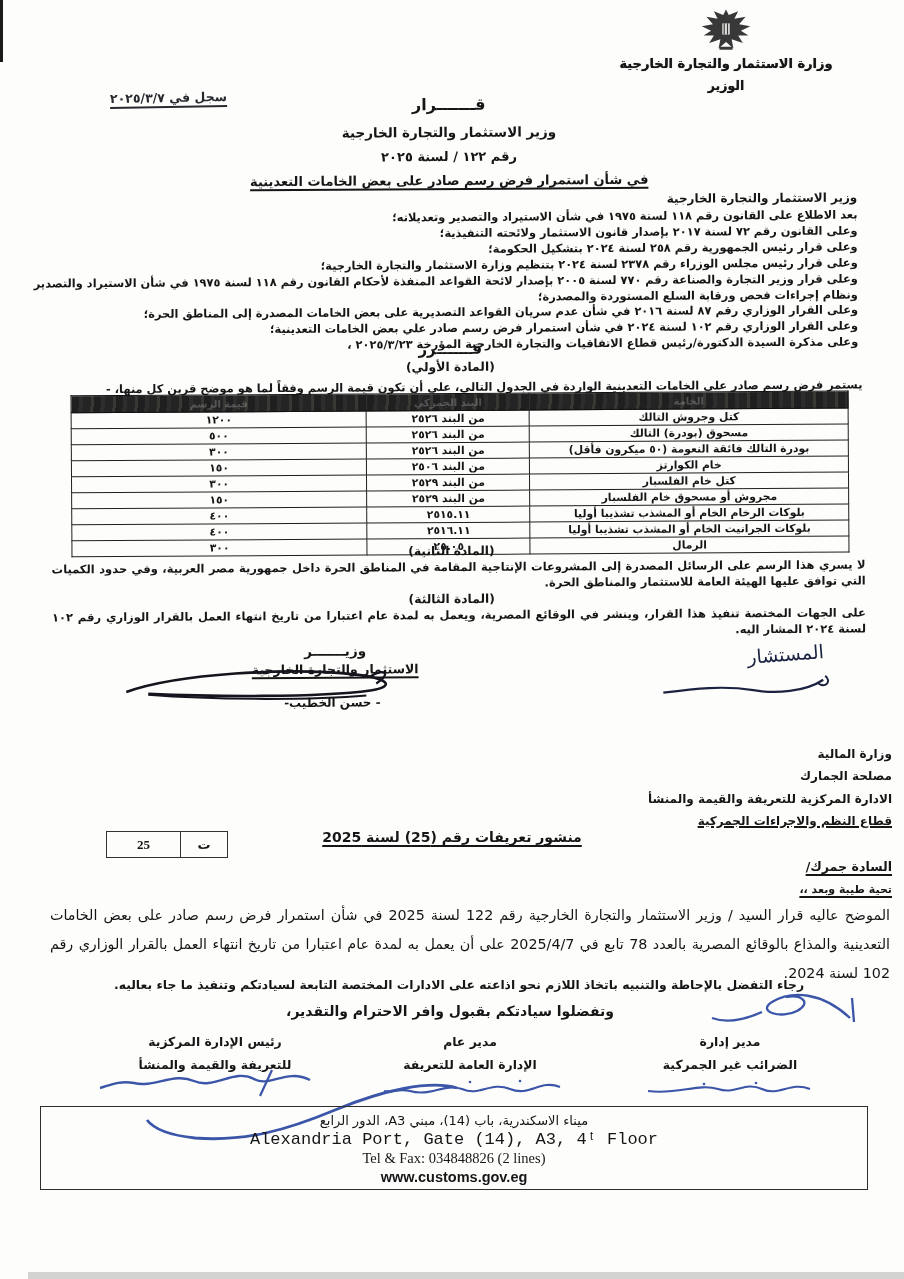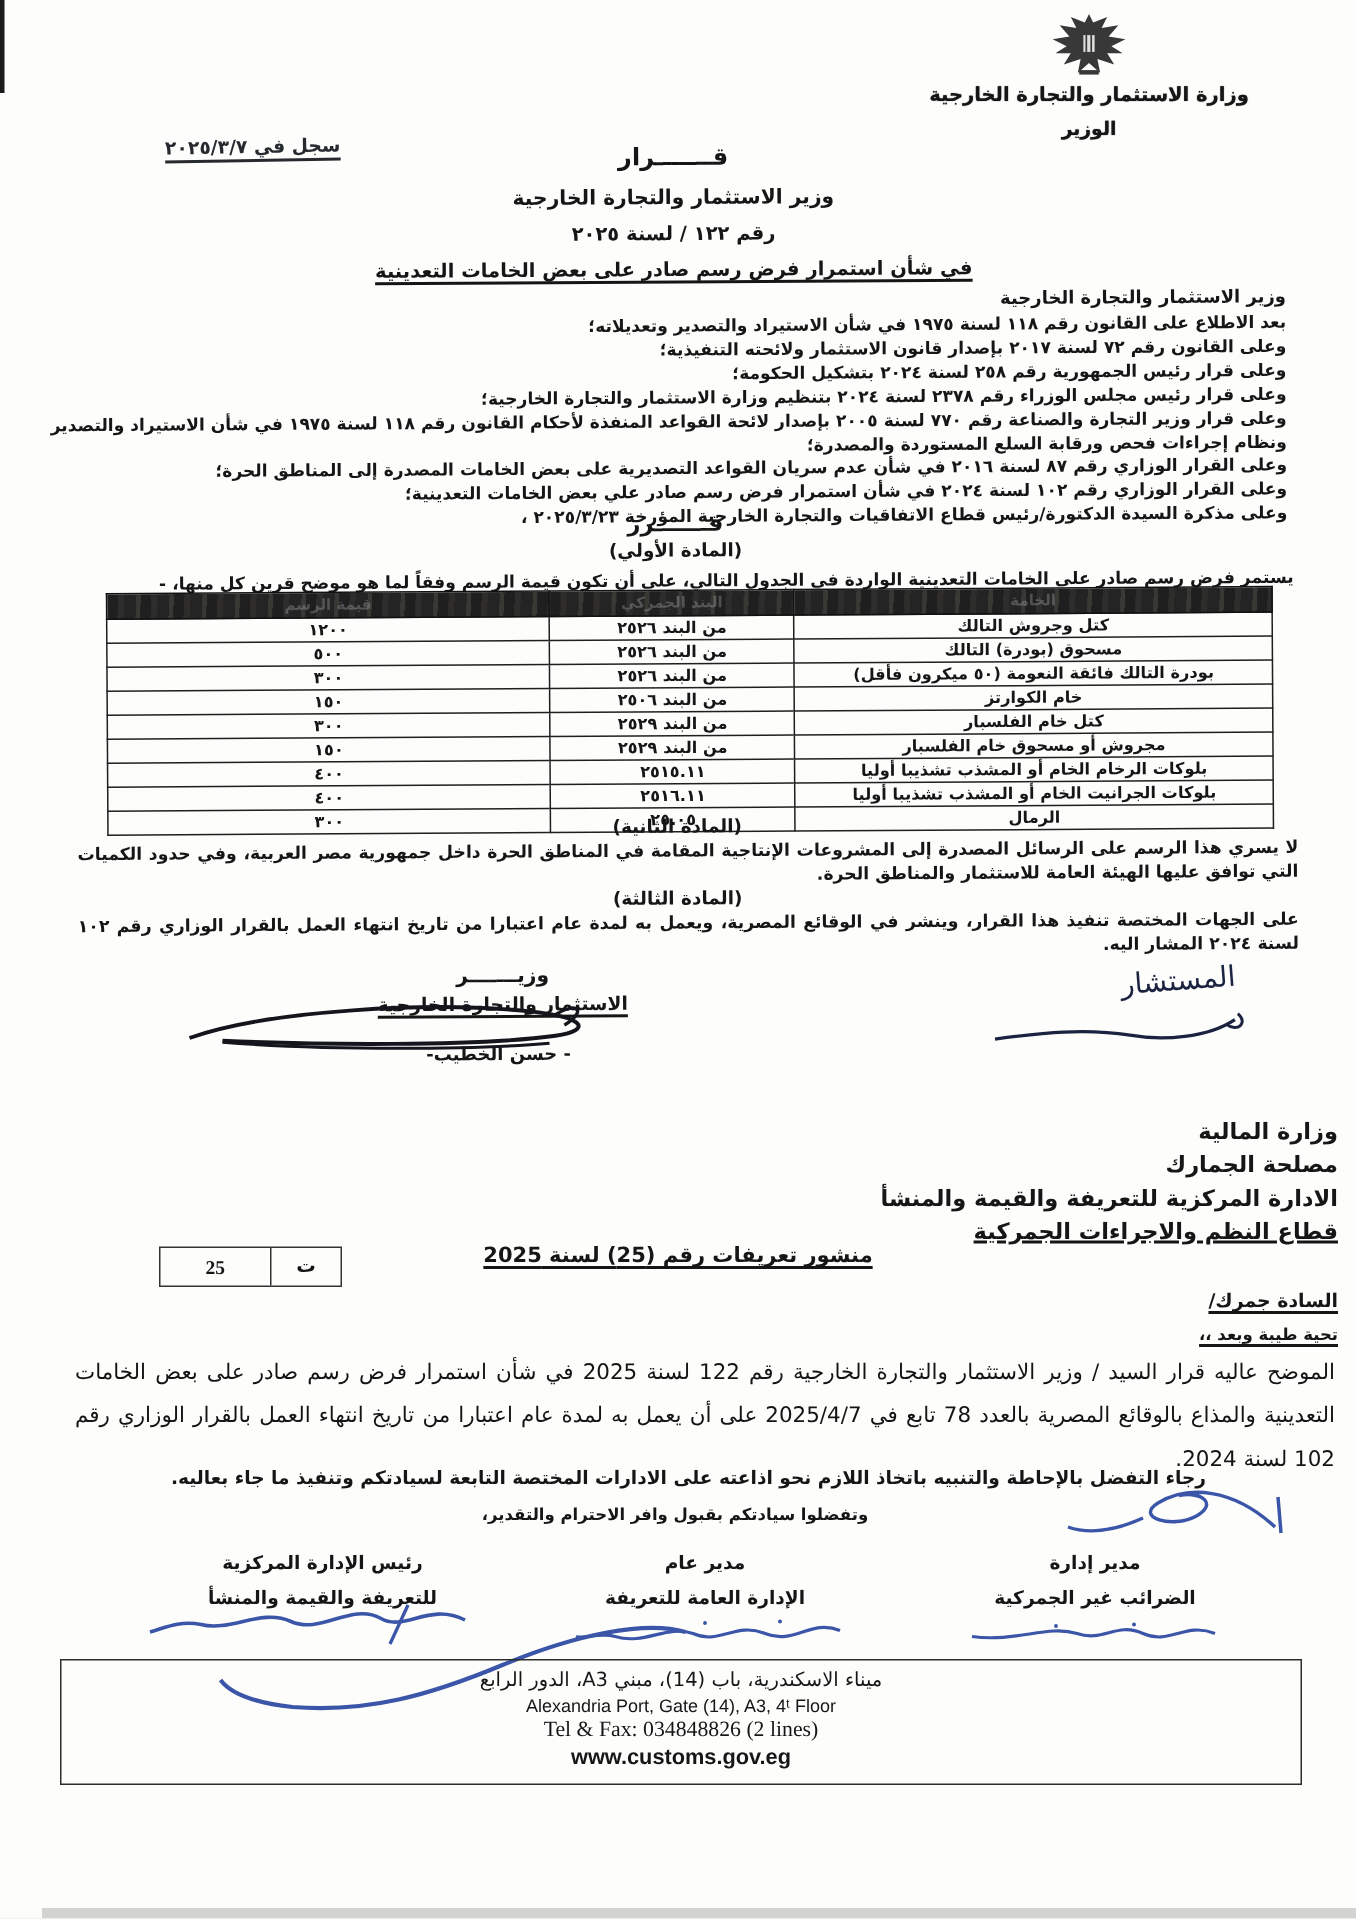--- a/index.html
+++ b/index.html
@@ -54,42 +54,42 @@
 
   
   .sig-minister-title{top:642px;left:235px;width:200px;font-size:13.5px;}
   .sig-minister-org{top:661px;left:210px;width:250px;font-size:12.5px;}
   .sig-minister-name{top:695px;left:222px;width:220px;font-size:12px;}
   .advisor-word{top:645px;right:80px;font-size:19px;color:#1b2340;transform:rotate(-4deg);
                 font-weight:normal;}
   .svg-sig{position:absolute;}
 
   
-  .authority{top:743px;right:12px;text-align:right;font-size:15px;font-weight:bold;line-height:22.4px;}
+  .authority{top:743px;right:12px;text-align:right;font-size:12px;font-weight:bold;line-height:22.4px;}
   .circ-title{top:829px;left:180px;right:180px;font-size:14px;}
   .ref-box{left:106px;top:831px;width:120px;height:25px;border:1.4px solid #333;display:flex;
            direction:rtl;font-size:13px;font-weight:bold;}
   .ref-box .cell{display:flex;align-items:center;justify-content:center;}
   .ref-t{width:46px;border-left:1.4px solid #333;}
   .ref-25{flex:1;font-family:"Liberation Serif",serif;}
   .salutation{top:859px;right:12px;font-size:12.6px;}
   .greeting{top:883px;right:12px;font-size:11px;}
   .circ-body{top:901px;right:14px;left:50px;font-size:14.3px;line-height:29px;
              text-align:justify;color:#141414;}
   .request-line{top:977px;left:44px;right:30px;font-size:12.4px;}
-  .closing-line{top:1003px;left:30px;right:34px;font-size:11px;}
+  .closing-line{top:1003px;left:30px;right:34px;font-size:14px;}
 
   .sig-col{top:1030px;width:230px;text-align:center;font-size:12.4px;font-weight:bold;line-height:23px;}
   .sig-col-right{left:615px;} .sig-col-mid{left:355px;} .sig-col-left{left:100px;}
 
   
   .footer-box{left:40px;top:1106px;width:828px;height:84px;border:1.6px solid #2d2d2d;
               text-align:center;padding-top:6px;box-sizing:border-box;}
   .f-ar{font-size:13px;direction:rtl;}
-  .f-en{font-size:12px;font-family:Liberation Sans, sans-serif;margin-top:2px;}
+  .f-en{font-size:17px;font-family:Liberation Mono, monospace;margin-top:2px;}
   .f-tel{font-size:14.5px;font-family:"Liberation Serif","DejaVu Sans",serif;margin-top:1px;}
   .f-web{font-size:14.5px;font-family:Liberation Sans, sans-serif;font-weight:bold;margin-top:2px;}
 </style>
 </head>
 <body>
 
 <div class="page">
 
   <div class="abs edge-line"></div>
 

